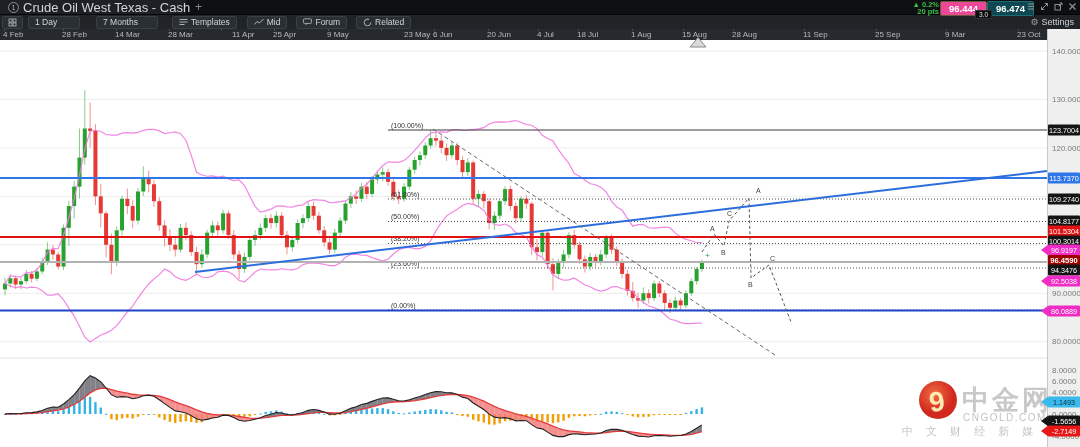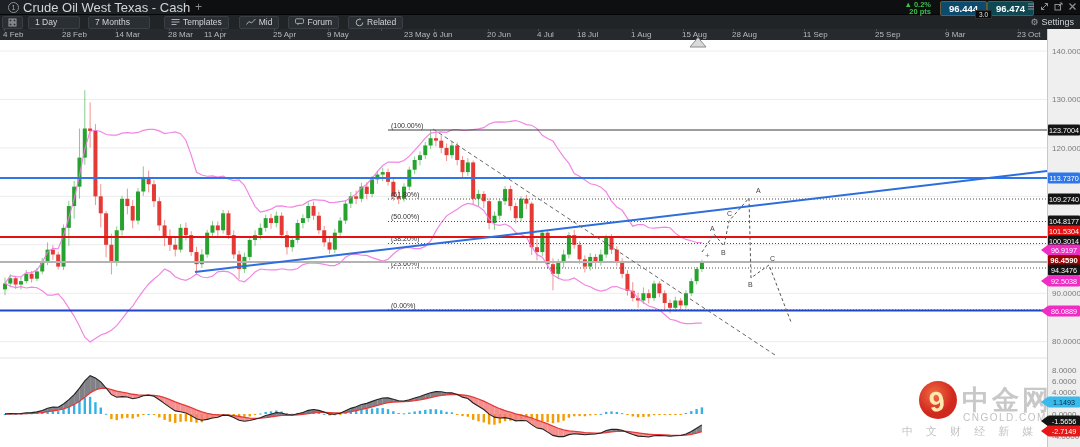--- a/index.html
+++ b/index.html
@@ -23,21 +23,21 @@
   .ibtn{width:15px;justify-content:center;padding:0 2px;}
   
   .datebar{position:absolute;left:0;top:28px;width:1047px;height:12px;background:#26292d;z-index:4;}
   .dlabel{position:absolute;top:2px;font-size:8px;color:#b6babe;white-space:nowrap;}
   .dtick{position:absolute;top:0;width:1px;height:3px;background:#4a4d51;}
   .settings{position:absolute;right:2px;top:15px;height:13px;display:flex;align-items:center;gap:3px;
             color:#cfd2d6;font-size:9px;z-index:6;padding:0 4px;}
   .gear{font-size:9px;color:#9aa0a5;}
   
   .quote{position:absolute;top:0;right:46px;height:27px;display:flex;align-items:flex-start;z-index:7;}
-  .chg{text-align:right;font-size:7.5px;font-weight:bold;line-height:7px;padding:1px 9px 0 0;}
+  .chg{text-align:right;font-size:7.5px;font-weight:bold;line-height:7px;padding:1px 1px 0 0;}
   .pricebox{width:45px;height:13px;margin-top:1px;border-radius:2px;color:#fff;font-size:9.5px;
             font-weight:bold;text-align:center;line-height:13px;}
   .spreadwrap{position:relative;width:0;}
   .spread{position:absolute;left:-12px;top:10px;background:#0b0c0d;border:1px solid #2c2e30;
           color:#e3e3e3;font-size:6.5px;padding:0 3px;line-height:7px;z-index:8;}
   .winicons{position:absolute;top:2px;right:3px;display:flex;gap:5px;z-index:7;align-items:center;}
   .marker-tri{position:absolute;left:689px;top:36px;z-index:6;}
   .chart-svg{position:absolute;left:0;top:0;z-index:1;}
 </style>
 </head>
@@ -731,21 +731,21 @@
       </svg>
     </div>
     <div class="plus">+</div>
   </div>
 
   <div class="quote">
     <div class="chg" style="color:#3fbf4a">
       <div><span>▲ </span><span>0.2%</span></div>
       <div>20 pts</div>
     </div>
-    <div class="pricebox" style="background:#0c4a6e;border:1px solid #6a5a35">96.444</div>
+    <div class="pricebox" style="background:#ec4899;border:1px solid #6a5a35">96.444</div>
     <div class="spreadwrap">
         <div class="spread">3.0</div>
       </div>
     <div class="pricebox" style="background:#0e4852;border:1px solid #1d6b77">96.474</div>
   </div>
 
   <div class="winicons">
     <svg width="8" height="9" viewBox="0 0 8 9">
       <rect x="1" y="1.5" width="6" height="1" fill="#8d9298"></rect>
         <rect x="1" y="4" width="6" height="1" fill="#8d9298"></rect>
@@ -766,21 +766,21 @@
   <div class="toolbar">
     <div class="tbtn ibtn" style="margin-left:2px">
       <svg width="9" height="9" viewBox="0 0 9 9">
         <rect x="1" y="1" width="3" height="3" fill="none" stroke="#aab0b5" stroke-width="0.9"></rect>
         <rect x="5" y="1" width="3" height="3" fill="none" stroke="#aab0b5" stroke-width="0.9"></rect>
         <rect x="1" y="5" width="3" height="3" fill="none" stroke="#aab0b5" stroke-width="0.9"></rect>
         <rect x="5" y="5" width="3" height="3" fill="none" stroke="#aab0b5" stroke-width="0.9"></rect>
       </svg>
     </div>
     <div class="tbtn" style="margin-left:5px;width:38px">1 Day</div>
-    <div class="tbtn" style="margin-left:8px;width:48px">7 Months</div>
+    <div class="tbtn" style="margin-left:16px;width:48px">7 Months</div>
     <div class="tbtn" style="margin-left:14px">
       <svg width="9" height="8" viewBox="0 0 9 8">
         <rect x="0.5" y="1" width="8" height="1" fill="#aab0b5"></rect>
           <rect x="0.5" y="3.5" width="8" height="1" fill="#aab0b5"></rect>
           <rect x="0.5" y="6" width="5" height="1" fill="#aab0b5"></rect>
       </svg>
       <span>Templates</span>
     </div>
     <div class="tbtn" style="margin-left:10px">
       <svg width="10" height="8" viewBox="0 0 10 8">
@@ -812,21 +812,21 @@
   <div class="datebar" id="datebar">
       <div class="dtick" style="left: 4px;"></div>
       <div class="dlabel" style="left: 3px;">4 Feb</div>
       <div class="dtick" style="left: 63px;"></div>
       <div class="dlabel" style="left: 62px;">28 Feb</div>
       <div class="dtick" style="left: 116px;"></div>
       <div class="dlabel" style="left: 115px;">14 Mar</div>
       <div class="dtick" style="left: 169px;"></div>
       <div class="dlabel" style="left: 168px;">28 Mar</div>
       <div class="dtick" style="left: 221px;"></div>
-      <div class="dlabel" style="left: 204px;">11 Apr</div>
+      <div class="dlabel" style="left: 232px;">11 Apr</div>
       <div class="dtick" style="left: 274px;"></div>
       <div class="dlabel" style="left: 273px;">25 Apr</div>
       <div class="dtick" style="left: 328px;"></div>
       <div class="dlabel" style="left: 327px;">9 May</div>
       <div class="dtick" style="left: 381px;"></div>
       <div class="dlabel" style="left: 404px;">23 May</div>
       <div class="dtick" style="left: 434px;"></div>
       <div class="dlabel" style="left: 433px;">6 Jun</div>
       <div class="dtick" style="left: 488px;"></div>
       <div class="dlabel" style="left: 487px;">20 Jun</div>

